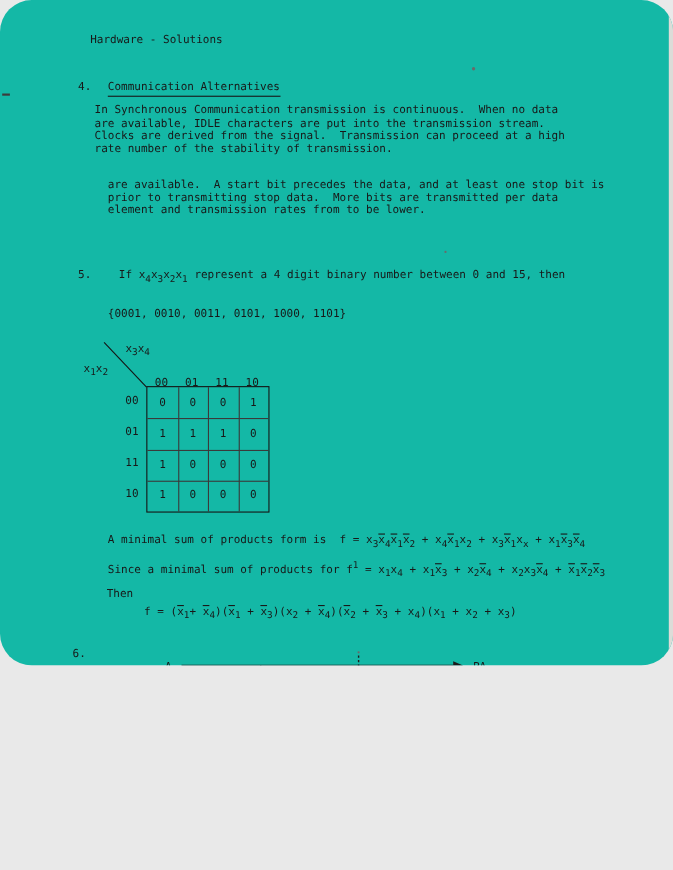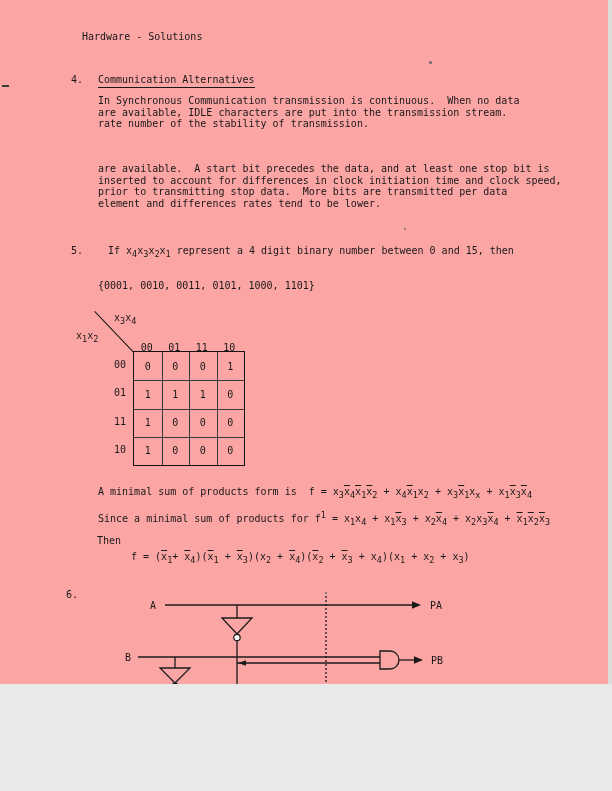--- a/index.html
+++ b/index.html
@@ -1,17 +1,17 @@
 <!DOCTYPE html>
 <html><head>
 <meta charset="utf-8">
 <style>
   html,body{margin:0;padding:0;background:#e9e9e9;}
-  .page{position:relative;width:612px;height:684px;background:#fca5a5;overflow:hidden;
-        font-family:"DejaVu Sans Mono",monospace;color:#181818;}
+  .page{position:relative;width:612px;height:605px;background:#14b8a6;overflow:hidden;
+        font-family:"DejaVu Sans Mono",monospace;color:#181818;border-radius:29px;}
   .abs{position:absolute;}
   .txt,.line,.math{font-size:10px;line-height:11.5px;white-space:pre;}
   sub{font-size:8.5px;line-height:0;}
   sup{font-size:8.5px;line-height:0;}
   .ov{text-decoration:overline;}
   .sec-title{border-bottom:1px solid #181818;padding-bottom:1px;}
   .kgrid{border:1.5px solid #141414;}
   .kline-v{position:absolute;width:1px;background:#3a3a3a;top:0;height:113px;}
   .kline-h{position:absolute;height:1px;background:#3a3a3a;left:0;width:110px;}
   .kcell{position:absolute;width:27.5px;height:28.25px;display:flex;align-items:center;justify-content:center;font-size:10px;}
@@ -34,30 +34,30 @@
 
   <div class="abs txt" style="left:82px;top:31px">Hardware - Solutions</div>
 
   <div class="abs speck" style="left:429px;top:61px;width:3px;height:3px"></div>
   <div class="abs" style="left:2px;top:85px;width:7px;height:2px;background:#3c3c3c"></div>
   <div class="abs speck" style="left:404px;top:228px;width:2px;height:2px"></div>
   <div class="abs speck" style="left:325px;top:592px;width:2px;height:2px"></div>
 
   <div class="abs txt" style="left:71px;top:74px">4.</div>
   <div class="abs txt sec-title" style="left:98px;top:74px">Communication Alternatives</div>
-  <div class="abs" style="left:98px;top:95px">
+  <div class="abs" style="left:86px;top:95px">
       <div class="line">In Synchronous Communication transmission is continuous.  When no data</div>
       <div class="line">are available, IDLE characters are put into the transmission stream.</div>
+      <div class="line">Clocks are derived from the signal.  Transmission can proceed at a high</div>
       <div class="line">rate number of the stability of transmission.</div>
     </div>
   <div class="abs" style="left:98px;top:163px">
       <div class="line">are available.  A start bit precedes the data, and at least one stop bit is</div>
-      <div class="line">inserted to account for differences in clock initiation time and clock speed,</div>
       <div class="line">prior to transmitting stop data.  More bits are transmitted per data</div>
-      <div class="line">element and differences rates tend to be lower.</div>
+      <div class="line">element and transmission rates from to be lower.</div>
     </div>
 
   <div class="abs txt" style="left:71px;top:245px">5.</div>
   <div class="abs math" style="left:108px;top:245px">If x<sub>4</sub>x<sub>3</sub>x<sub>2</sub>x<sub>1</sub> represent a 4 digit binary number between 0 and 15, then</div>
   <div class="abs txt" style="left:98px;top:280px">{0001, 0010, 0011, 0101, 1000, 1101}</div>
 
   <div class="abs diag" style="left:95px;top:311px;width:56px"></div>
   <div class="abs math" style="left:114px;top:312px">x<sub>3</sub>x<sub>4</sub></div>
   <div class="abs math" style="left:76px;top:330px">x<sub>1</sub>x<sub>2</sub></div>
 

